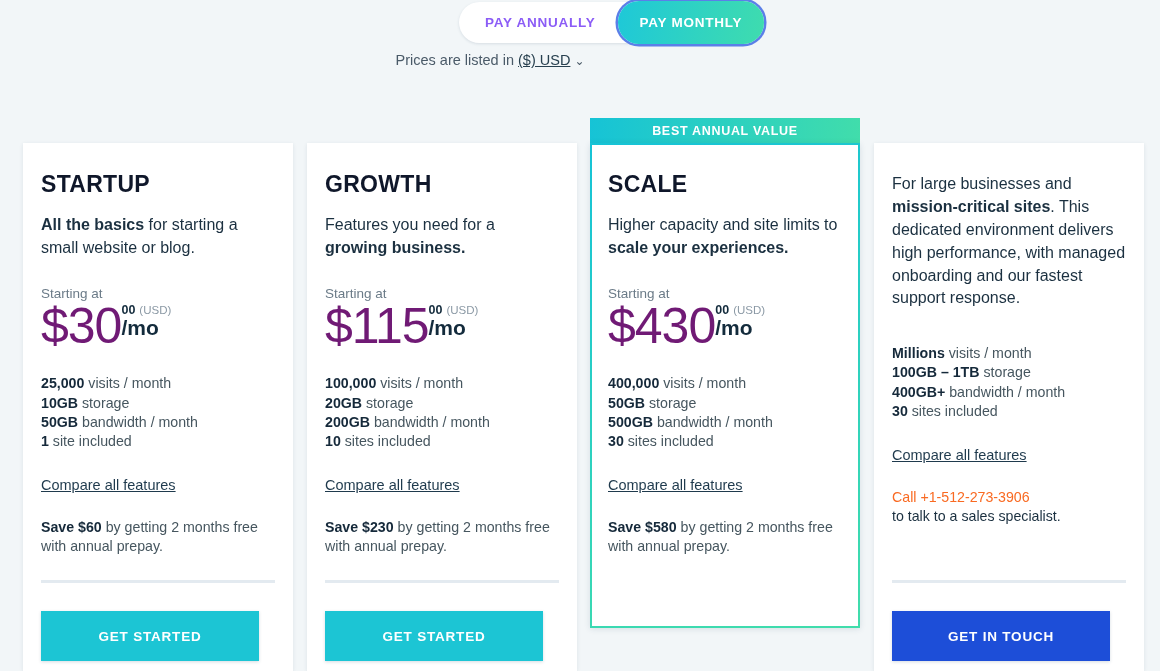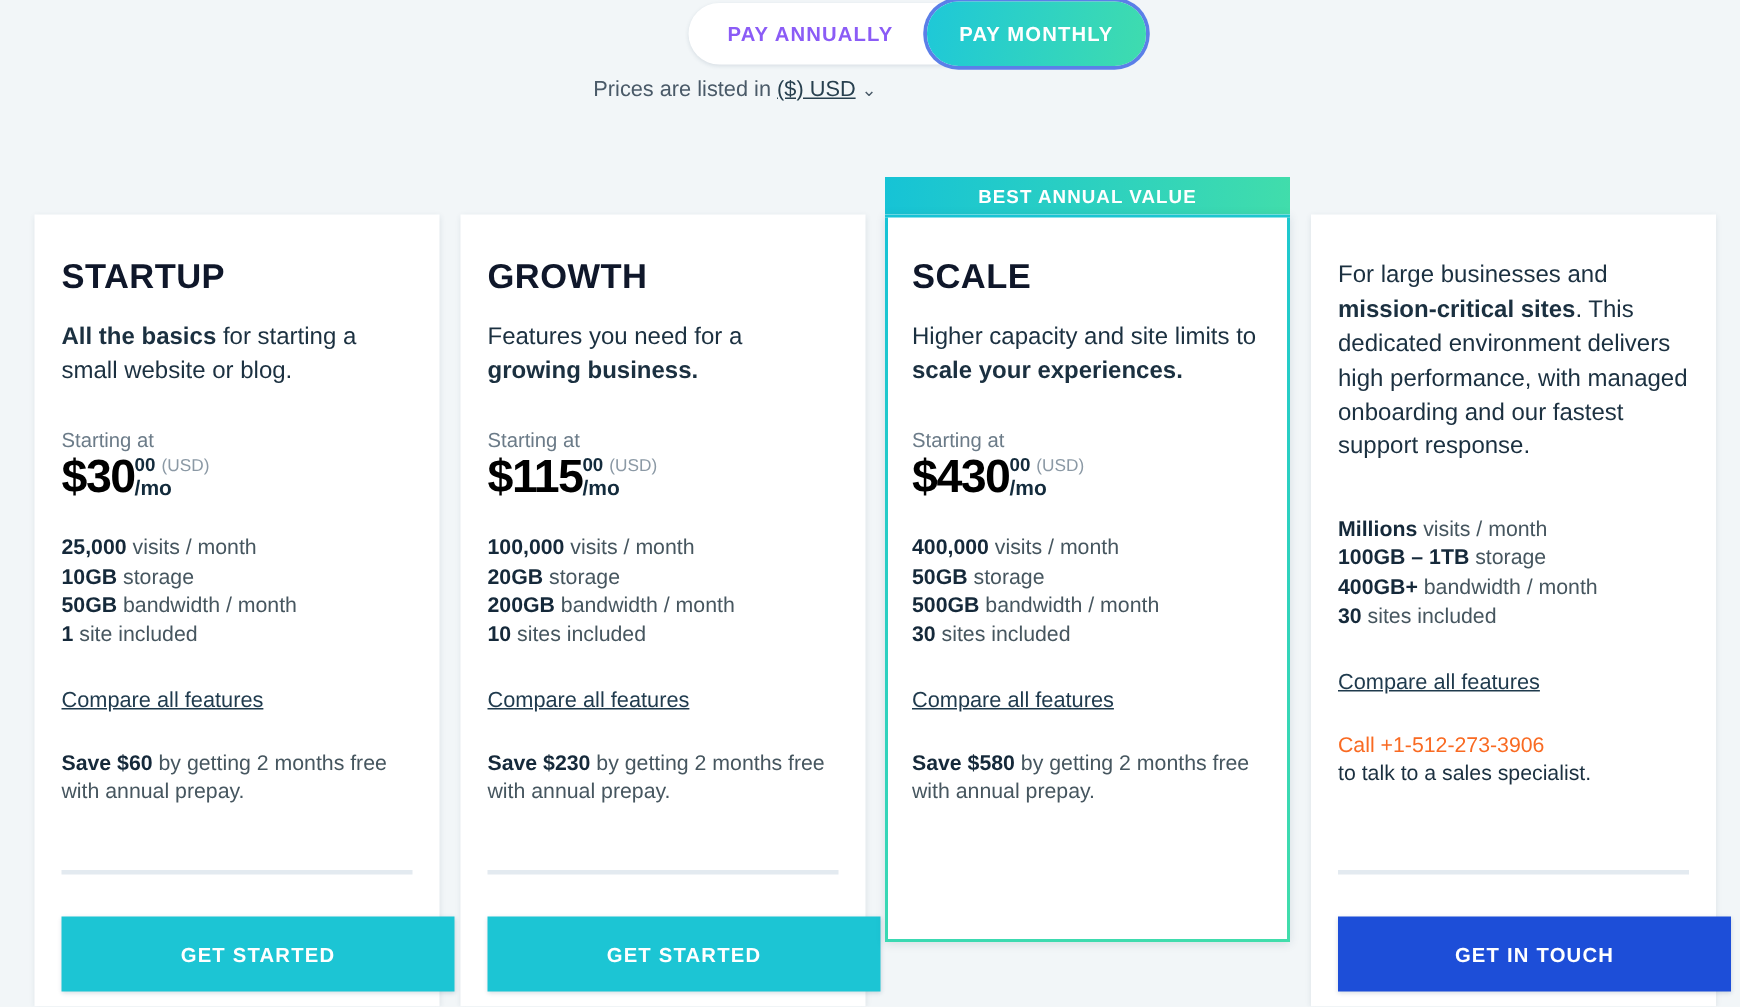--- a/index.html
+++ b/index.html
@@ -173,23 +173,23 @@
     margin-bottom: 1px;
   }
 
   .price-row {
     display: flex;
     align-items: flex-start;
     line-height: 1;
   }
 
   .price-main {
-    font-size: 31px;
-    font-weight: bold;
-    color: #000000;
+    font-size: 50px;
+    font-weight: normal;
+    color: #701a75;
     letter-spacing: -1px;
     line-height: 0.95;
   }
 
   .price-sup {
     display: flex;
     flex-direction: column;
     margin-top: 1px;
   }
   .price-sup-top {
@@ -200,21 +200,21 @@
     font-size: 12.5px;
     font-weight: bold;
     color: #132b3c;
   }
   .price-usd {
     font-size: 11.5px;
     color: #8b99a5;
     margin-left: 4px;
   }
   .price-per {
-    font-size: 14px;
+    font-size: 21px;
     font-weight: bold;
     color: #132b3c;
     margin-top: 1px;
   }
 
   .features {
     margin-top: 24px;
     font-size: 14.2px;
     line-height: 1.28;
     color: #46565f;
@@ -269,21 +269,21 @@
     box-shadow: 0 1px 3px rgba(30,60,90,0.18);
   }
   .cta.teal { background: #1cc5d4; }
   .cta.orange { background: #1d4ed8; }
 
   
   .c0 .divider { position: absolute; left: 18px; right: 18px; top: 437px; margin: 0; }
   .c1 .divider { position: absolute; left: 18px; right: 18px; top: 437px; margin: 0; }
   .c3 .divider { position: absolute; left: 18px; right: 18px; top: 437px; margin: 0; }
 
-  .c0 .cta, .c1 .cta, .c3 .cta { position: absolute; left: 18px; width: 262px; top: 468px; margin: 0; }
+  .c0 .cta, .c1 .cta, .c3 .cta { position: absolute; left: 18px; width: 218px; top: 468px; margin: 0; }
 </style>
 </head>
 <body>
 
 <div class="toggle-area">
 
   <div class="billing-toggle">
     <button class="toggle-opt inactive">PAY ANNUALLY</button>
     <button class="toggle-opt active">PAY MONTHLY</button>
   </div>

